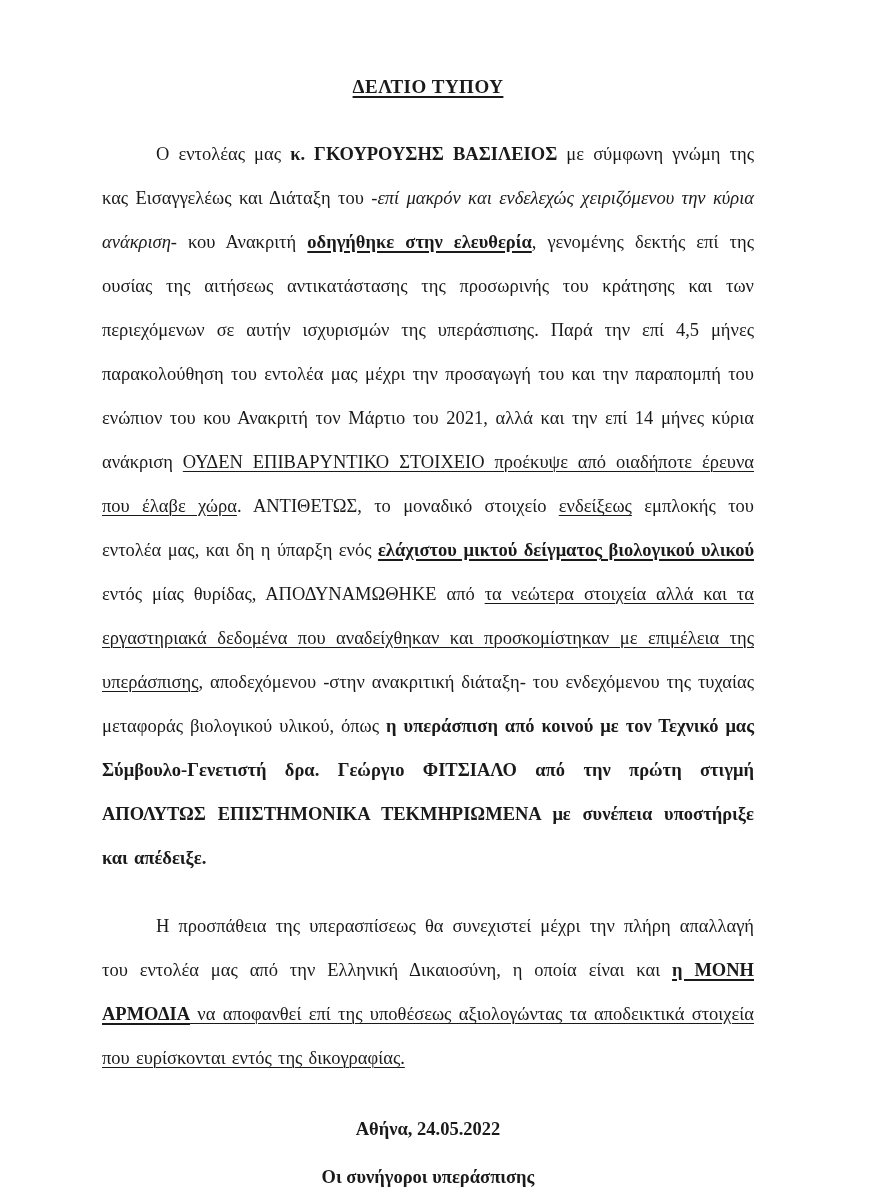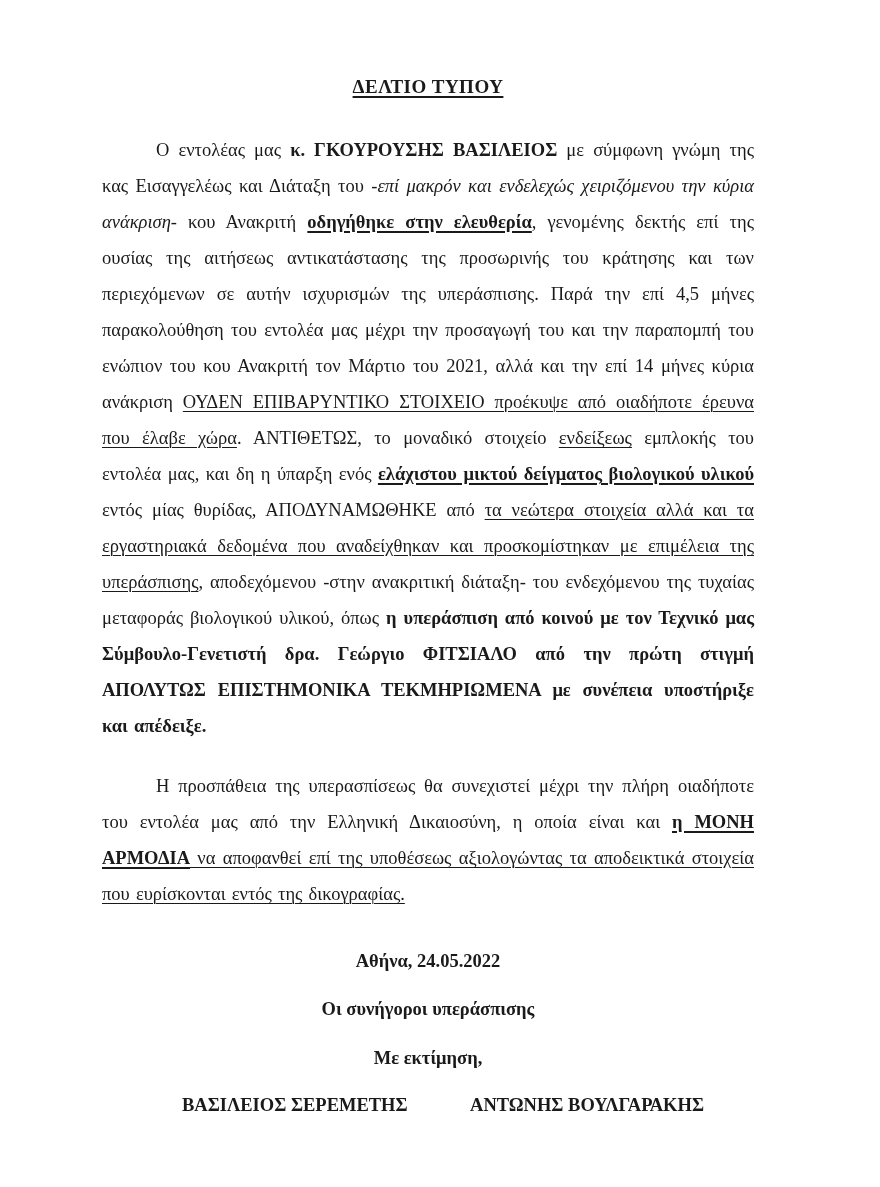--- a/index.html
+++ b/index.html
@@ -28,21 +28,21 @@
     letter-spacing: 0.5px;
     margin: 0 0 34px 0;
   }
   .doc-title span {
     text-decoration: underline;
     text-decoration-thickness: 1.5px;
     text-underline-offset: 3px;
   }
   p.body-par {
     font-size: 18.5px;
-    line-height: 36px;
+    line-height: 44px;
     text-align: justify;
     text-indent: 54px;
     margin: 0;
     word-spacing: 1.5px;
   }
   p.body-par + p.body-par {
     margin-top: 24px;
   }
   .b  { font-weight: bold; }
   .i  { font-style: italic; }
@@ -82,21 +82,21 @@
 
   <h1 class="doc-title">
     <span>ΔΕΛΤΙΟ ΤΥΠΟΥ</span>
   </h1>
 
   <p class="body-par">
     <span>Ο εντολέας μας </span><span class="b">κ. ΓΚΟΥΡΟΥΣΗΣ ΒΑΣΙΛΕΙΟΣ</span><span> με σύμφωνη γνώμη της κας Εισαγγελέως και Διάταξη του -</span><span class="i">επί μακρόν και ενδελεχώς χειριζόμενου την κύρια ανάκριση-</span><span> κου Ανακριτή </span><span class="bu">οδηγήθηκε στην ελευθερία</span><span>, γενομένης δεκτής επί της ουσίας της αιτήσεως αντικατάστασης της προσωρινής του κράτησης και των περιεχόμενων σε αυτήν ισχυρισμών της υπεράσπισης. Παρά την επί 4,5 μήνες παρακολούθηση του εντολέα μας μέχρι την προσαγωγή του και την παραπομπή του ενώπιον του κου Ανακριτή τον Μάρτιο του 2021, αλλά και την επί 14 μήνες κύρια ανάκριση </span><span class="u">ΟΥΔΕΝ ΕΠΙΒΑΡΥΝΤΙΚΟ ΣΤΟΙΧΕΙΟ προέκυψε από οιαδήποτε έρευνα που έλαβε χώρα</span><span>. ΑΝΤΙΘΕΤΩΣ, το μοναδικό στοιχείο </span><span class="u">ενδείξεως</span><span> εμπλοκής του εντολέα μας, και δη η ύπαρξη ενός </span><span class="bu">ελάχιστου μικτού δείγματος βιολογικού υλικού</span><span> εντός μίας θυρίδας, ΑΠΟΔΥΝΑΜΩΘΗΚΕ από </span><span class="u">τα νεώτερα στοιχεία αλλά και τα εργαστηριακά δεδομένα που αναδείχθηκαν και προσκομίστηκαν με επιμέλεια της υπεράσπισης</span><span>, αποδεχόμενου -στην ανακριτική διάταξη- του ενδεχόμενου της τυχαίας μεταφοράς βιολογικού υλικού, όπως </span><span class="b">η υπεράσπιση από κοινού με τον Τεχνικό μας Σύμβουλο-Γενετιστή δρα. Γεώργιο ΦΙΤΣΙΑΛΟ από την πρώτη στιγμή ΑΠΟΛΥΤΩΣ ΕΠΙΣΤΗΜΟΝΙΚΑ ΤΕΚΜΗΡΙΩΜΕΝΑ με συνέπεια υποστήριξε και απέδειξε.</span>
   </p>
 
   <p class="body-par">
-    <span>Η προσπάθεια της υπερασπίσεως θα συνεχιστεί μέχρι την πλήρη οιαδήποτε του εντολέα μας από την Ελληνική Δικαιοσύνη, η οποία είναι και </span><span class="bu">η ΜΟΝΗ ΑΡΜΟΔΙΑ</span><span class="u"> να αποφανθεί επί της υποθέσεως αξιολογώντας τα αποδεικτικά στοιχεία που ευρίσκονται εντός της δικογραφίας.</span>
+    <span>Η προσπάθεια της υπερασπίσεως θα συνεχιστεί μέχρι την πλήρη απαλλαγή του εντολέα μας από την Ελληνική Δικαιοσύνη, η οποία είναι και </span><span class="bu">η ΜΟΝΗ ΑΡΜΟΔΙΑ</span><span class="u"> να αποφανθεί επί της υποθέσεως αξιολογώντας τα αποδεικτικά στοιχεία που ευρίσκονται εντός της δικογραφίας.</span>
   </p>
 
   <p class="closing-line place-date">Αθήνα, 24.05.2022</p>
 
   <p class="closing-line sign-label">Οι συνήγοροι υπεράσπισης</p>
 
   <p class="closing-line salutation">Με εκτίμηση,</p>
 
   <div class="signature-row">
     <span>ΒΑΣΙΛΕΙΟΣ ΣΕΡΕΜΕΤΗΣ</span>

